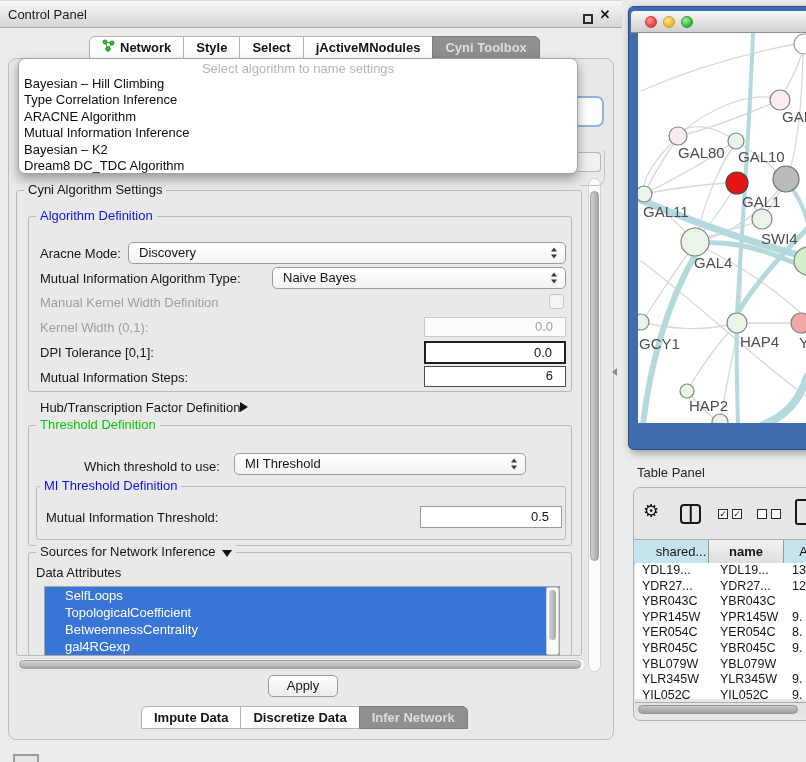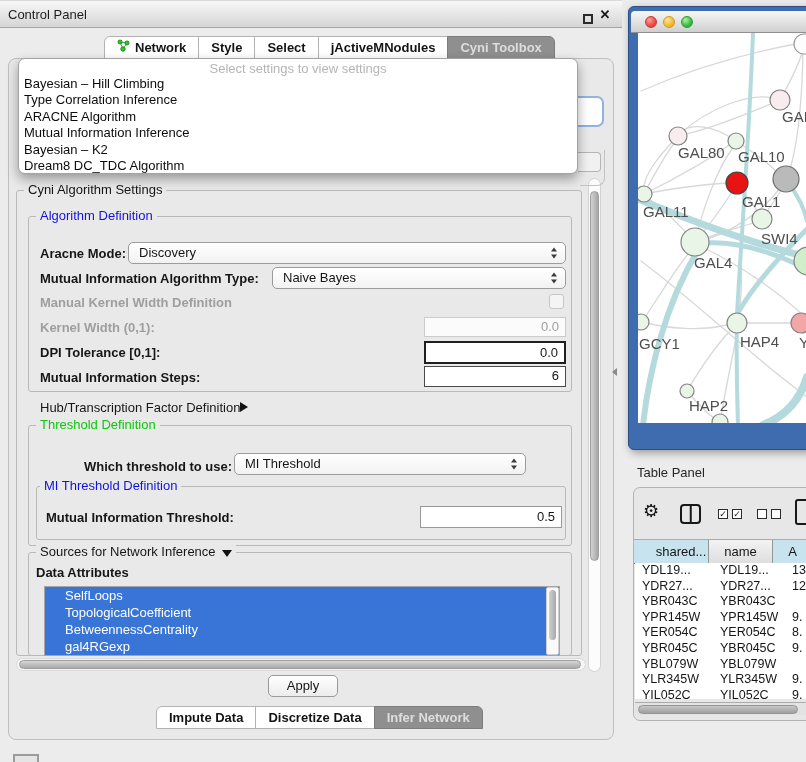--- a/index.html
+++ b/index.html
@@ -16,21 +16,21 @@
   .close-btn{left:597px;top:6px;width:16px;height:16px;line-height:16px;font-weight:bold;font-size:13px;text-align:center}
 
   .main-panel{left:8px;top:58px;width:606px;height:682px;border:1px solid #bfbfbf;border-radius:8px;background:#e9e9e9}
 
   
   .tabs{display:flex;height:23px}
   .top-tabs{left:88px;top:36px}
   .bottom-tabs{left:140px;top:706px;z-index:6}
   .tab{height:23px;line-height:21px;padding:0 12px;background:#fff;border:1px solid #b3b3b3;
        margin-left:-1px;font-weight:bold;color:#141414;white-space:nowrap;display:flex;align-items:center;gap:5px}
-  .tab:first-child{border-radius:6px 0 0 0;margin-left:16px}
+  .tab:first-child{border-radius:6px 0 0 0;margin-left:1px}
   .tab:last-child{border-radius:0 6px 0 0}
   .tab.sel{background:#8f8f8f;color:#dedede;border-color:#7d7d7d}
 
   
   .popup{left:18px;top:58px;width:560px;height:116px;background:#fff;border:1px solid #a3a3a3;
          border-radius:7px;box-shadow:0 5px 12px rgba(0,0,0,.35);z-index:30}
   .popup-prompt{left:0;top:2px;width:100%;text-align:center;color:#b5b5b5;height:16px;line-height:16px}
   .dd-items{left:0;right:0;top:17px}
   .dd-item{height:16.4px;line-height:16.4px;padding-left:5px;color:#0c0c0c}
   .dd-item.bold{font-weight:normal}
@@ -43,32 +43,32 @@
   .frag-combo{left:578px;top:152px;width:23px;height:20px;border:1px solid #b5b5b5;border-left:none;
               border-radius:0 4px 4px 0;background:#f1f1f1;z-index:5}
 
   
   .grp{border:1px solid #b9b9b9;border-radius:3px}
   .grp-title{position:absolute;background:#e9e9e9;padding:0 4px;height:14px;line-height:14px;z-index:2;white-space:nowrap}
   .t-blue{color:#1212dd}
   .t-green{color:#0cc60c}
 
   .lbl{position:absolute;height:16px;line-height:16px;white-space:nowrap}
-  .b{font-weight:bold}
+  .b{font-weight:normal}
   .dis{color:#9e9e9e}
 
   .combo{position:absolute;height:22px;background:linear-gradient(#ffffff,#f2f2f2);border:1px solid #9c9c9c;
          border-radius:5px;line-height:20px;padding-left:10px;white-space:nowrap}
   .spin{position:absolute;right:7px;top:50%;width:7px;height:11px;transform:translateY(-50%)}
   .spin::before{content:"";position:absolute;left:0;top:0;border-left:3.5px solid transparent;
                 border-right:3.5px solid transparent;border-bottom:4.5px solid #3c3c3c}
   .spin::after{content:"";position:absolute;left:0;bottom:0;border-left:3.5px solid transparent;
                border-right:3.5px solid transparent;border-top:4.5px solid #3c3c3c}
 
-  .field{position:absolute;background:#fff;text-align:right;padding-right:6px;height:20px;line-height:18px}
+  .field{position:absolute;background:#fff;text-align:right;padding-right:12px;height:20px;line-height:18px}
   .f-dis{border:1px solid #cbcbcb;color:#a0a0a0;background:#fbfbfb}
   .f-dark{border:2px solid #1f1f1f;height:23px;line-height:19px}
   .f-mid{border:1px solid #4a4a4a;height:21px}
   .f-norm{border:1px solid #989898;height:22px;line-height:20px}
 
   .checkbox{left:549px;top:294px;width:15px;height:15px;border:1px solid #c6c6c6;border-radius:3px;background:#f4f4f4}
 
   .tri-r{width:0;height:0;border-left:8px solid #121212;border-top:5px solid transparent;border-bottom:5px solid transparent}
   .tri-d{width:0;height:0;border-top:7px solid #121212;border-left:5px solid transparent;border-right:5px solid transparent}
   .tri-l{width:0;height:0;border-right:5px solid #8a8a8a;border-top:4px solid transparent;border-bottom:4px solid transparent}
@@ -166,21 +166,21 @@
       <div class="tab sel">
         <span>Cyni Toolbox</span>
       </div>
     </div>
 
   <div class="abs frag-blue"></div>
   <div class="abs frag-corner"></div>
   <div class="abs frag-combo"></div>
 
   <div class="abs popup">
-    <div class="abs popup-prompt">Select settings to view settings</div>
+    <div class="abs popup-prompt">Select algorithm to name settings</div>
     <div class="abs dd-items" id="dd-items">
         <div class="dd-item">Bayesian – Hill Climbing</div>
         <div class="dd-item">Type Correlation Inference</div>
         <div class="dd-item bold">ARACNE Algorithm</div>
         <div class="dd-item">Mutual Information Inference</div>
         <div class="dd-item">Bayesian – K2</div>
         <div class="dd-item">Dream8 DC_TDC Algorithm</div>
       </div>
   </div>
 
@@ -349,21 +349,21 @@
   <div class="abs tp">
     <span class="gear">⚙</span>
     <span class="colicon"></span>
     <span class="cbx" style="left:84px;top:21px">✓</span>
     <span class="cbx" style="left:98px;top:21px">✓</span>
     <span class="cbx" style="left:123px;top:21px"></span>
     <span class="cbx" style="left:137px;top:21px"></span>
     <span class="fileicon"></span>
     <div class="tp-header" id="tp-header">
         <div class="th blue" style="width: 75px; padding-left: 20px;">shared...</div>
-        <div class="th gray" style="width: 64px;">name</div>
+        <div class="th gray" style="width: 75px; font-weight: bold;">name</div>
         <div class="th blue" style="width: 40px;">A</div>
       </div>
     <div class="tp-body" id="tp-body">
         <div class="tr">
           <span class="td0">YDL19...</span>
           <span class="td1">YDL19...</span>
           <span class="td2">13</span>
         </div>
         <div class="tr">
           <span class="td0">YDR27...</span>

